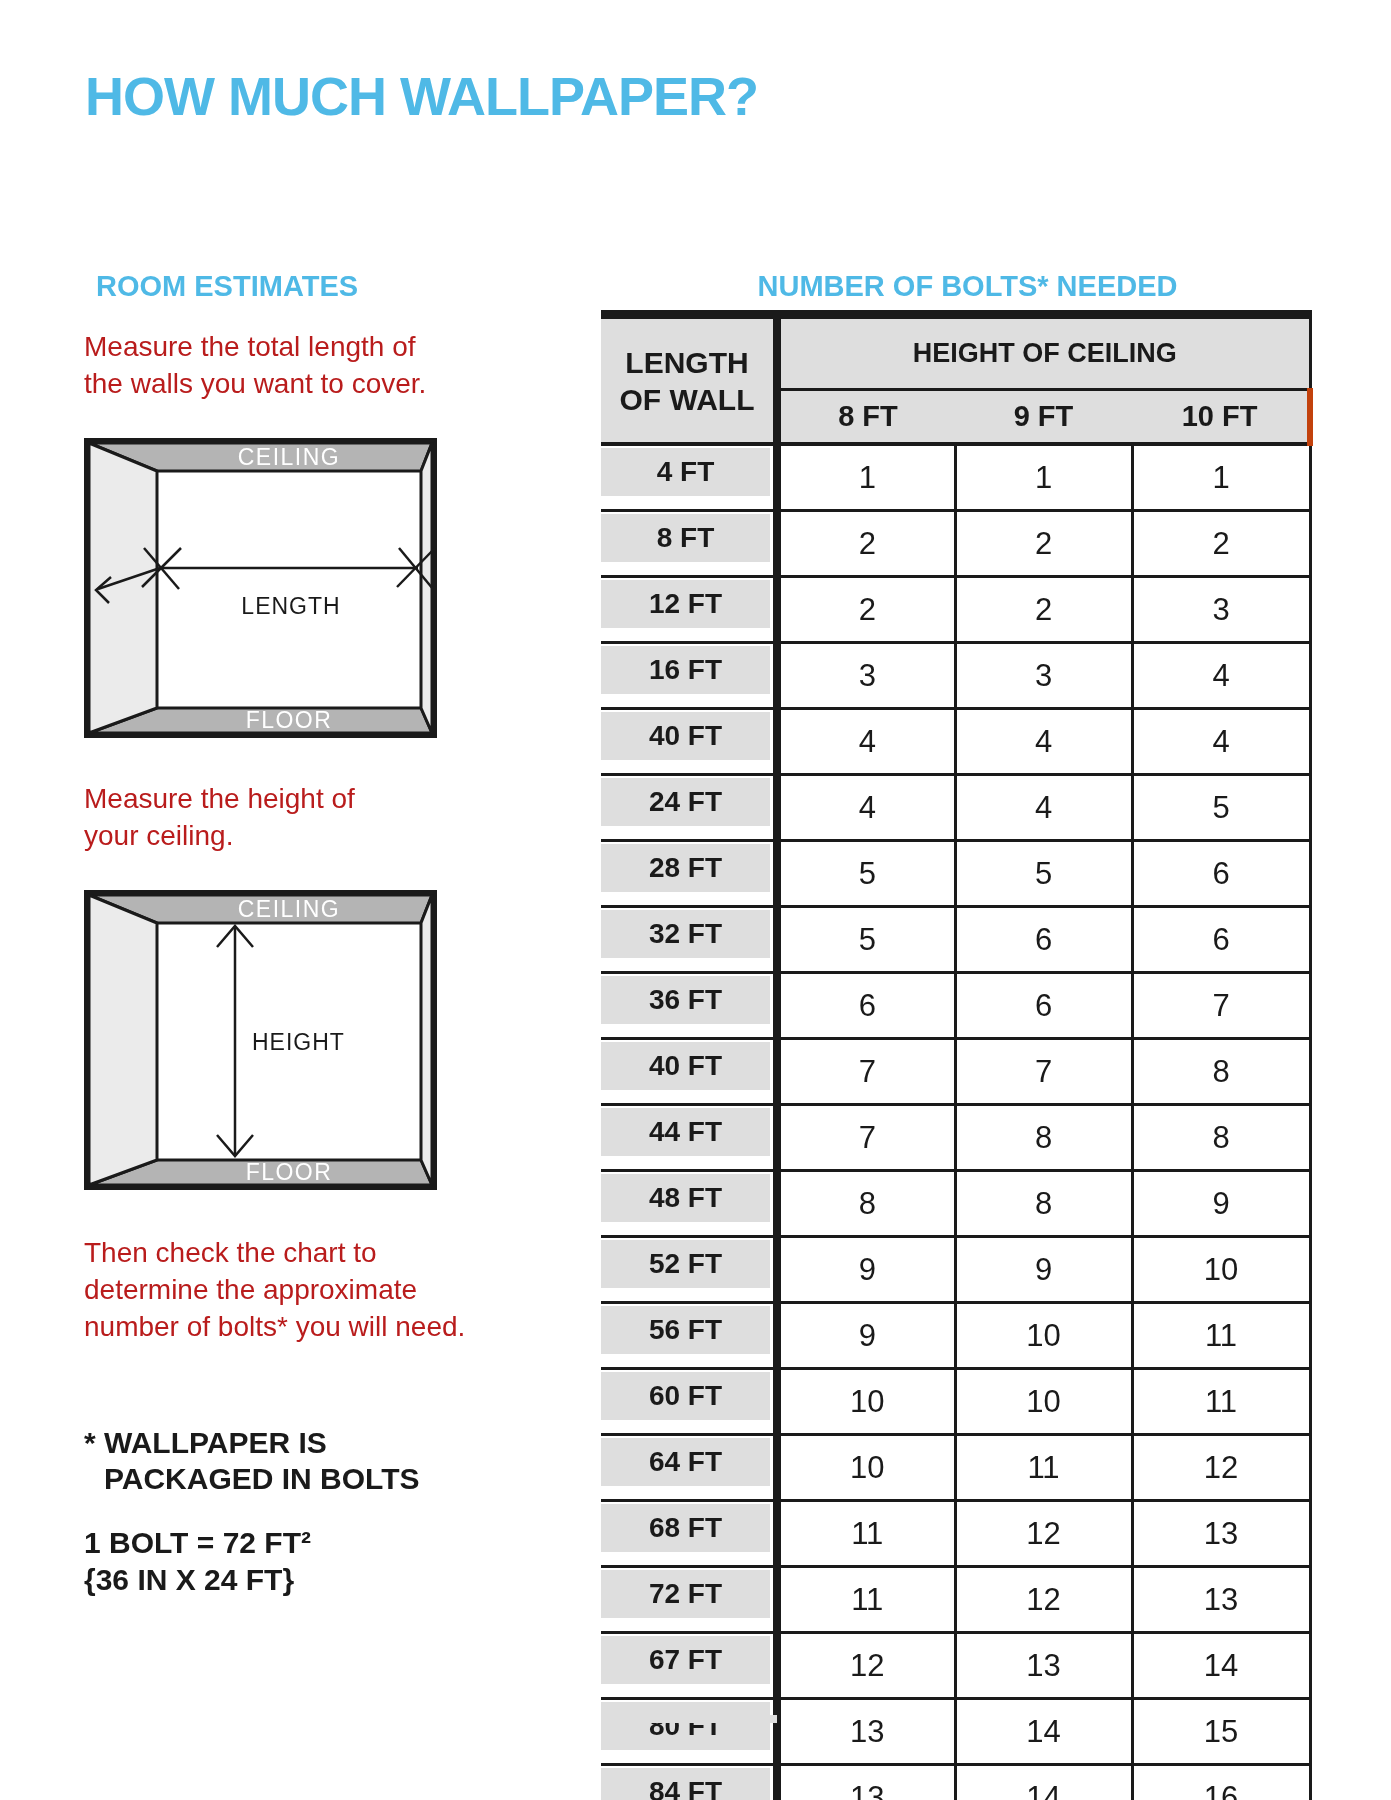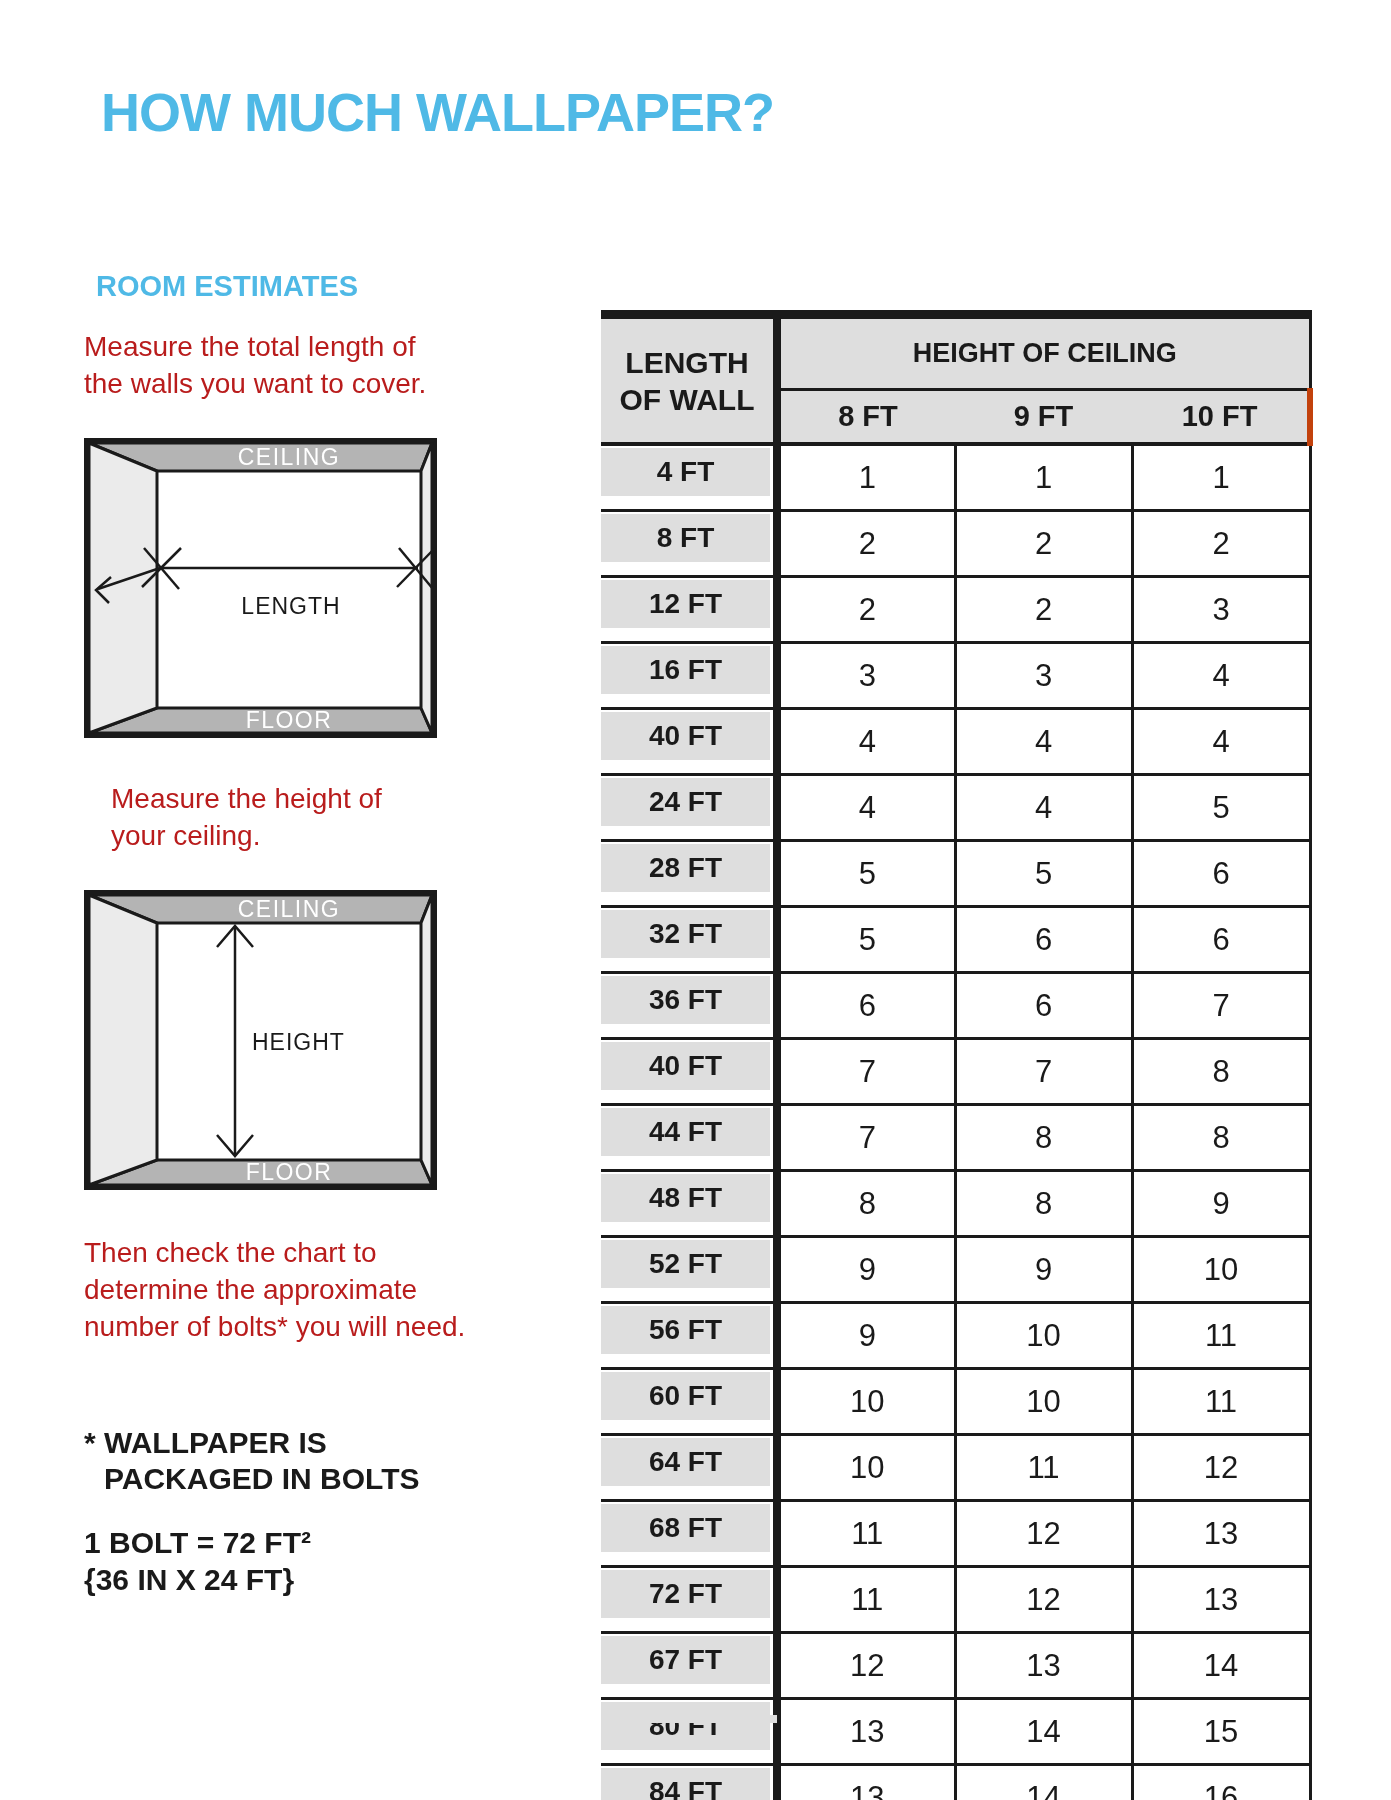--- a/index.html
+++ b/index.html
@@ -1,29 +1,29 @@
 <!DOCTYPE html>
 <html><head>
 <meta charset="utf-8">
 <style>
   html,body { margin:0; padding:0; background:#ffffff; }
   body { font-family:"Liberation Sans", sans-serif; color:#1a1a1a; }
   .page { position:relative; width:1391px; height:1800px; background:#ffffff; overflow:hidden; }
 
   .page-title { position:absolute; left:84px; top:64px; font-size:54px; font-weight:bold;
-    color:#4fb9e6; letter-spacing:-1px; margin:17px; }
+    color:#4fb9e6; letter-spacing:-1px; margin:1px; }
 
   .section-heading { position:absolute; font-size:29px; font-weight:bold; color:#4fb9e6; margin:12px; }
   .room-est-heading { left:84px; top:258px; }
   .bolts-heading { left:601px; top:258px; width:709px; text-align:center; }
 
   .para { position:absolute; left:84px; margin:0; font-size:28px; line-height:37px;
     color:#b91c1c; white-space:pre-line; }
   .p1 { top:328px; }
-  .p2 { top:780px;margin-left:27px; }
+  .p2 { top:780px; }
   .p3 { top:1234px; }
 
   .fn { position:absolute; margin:0; font-size:30px; font-weight:bold; color:#1a1a1a; }
   .fn1 { left:84px;  top:1426px; }
   .fn2 { left:104px; top:1462px; }
   .be1 { left:84px;  top:1526px; }
   .be2 { left:84px;  top:1563px; }
 
   .diagram { position:absolute; left:84px; width:353px; height:300px; }
   .d1 { top:438px; }
@@ -106,20 +106,21 @@
 
   <p class="para p3">Then check the chart to
 determine the approximate
 number of bolts* you will need.</p>
 
   <p class="fn fn1">* WALLPAPER IS</p>
   <p class="fn fn2">PACKAGED IN BOLTS</p>
   <p class="fn be1">1 BOLT = 72 FT²</p>
   <p class="fn be2">{36 IN X 24 FT}</p>
 
+  <h2 class="section-heading bolts-heading">NUMBER OF BOLTS* NEEDED</h2>
 
   <table class="bolt-table">
     <colgroup>
       <col style="width:176px">
       <col style="width:178px">
       <col style="width:177px">
       <col style="width:178px">
     </colgroup>
     <thead>
       <tr>

